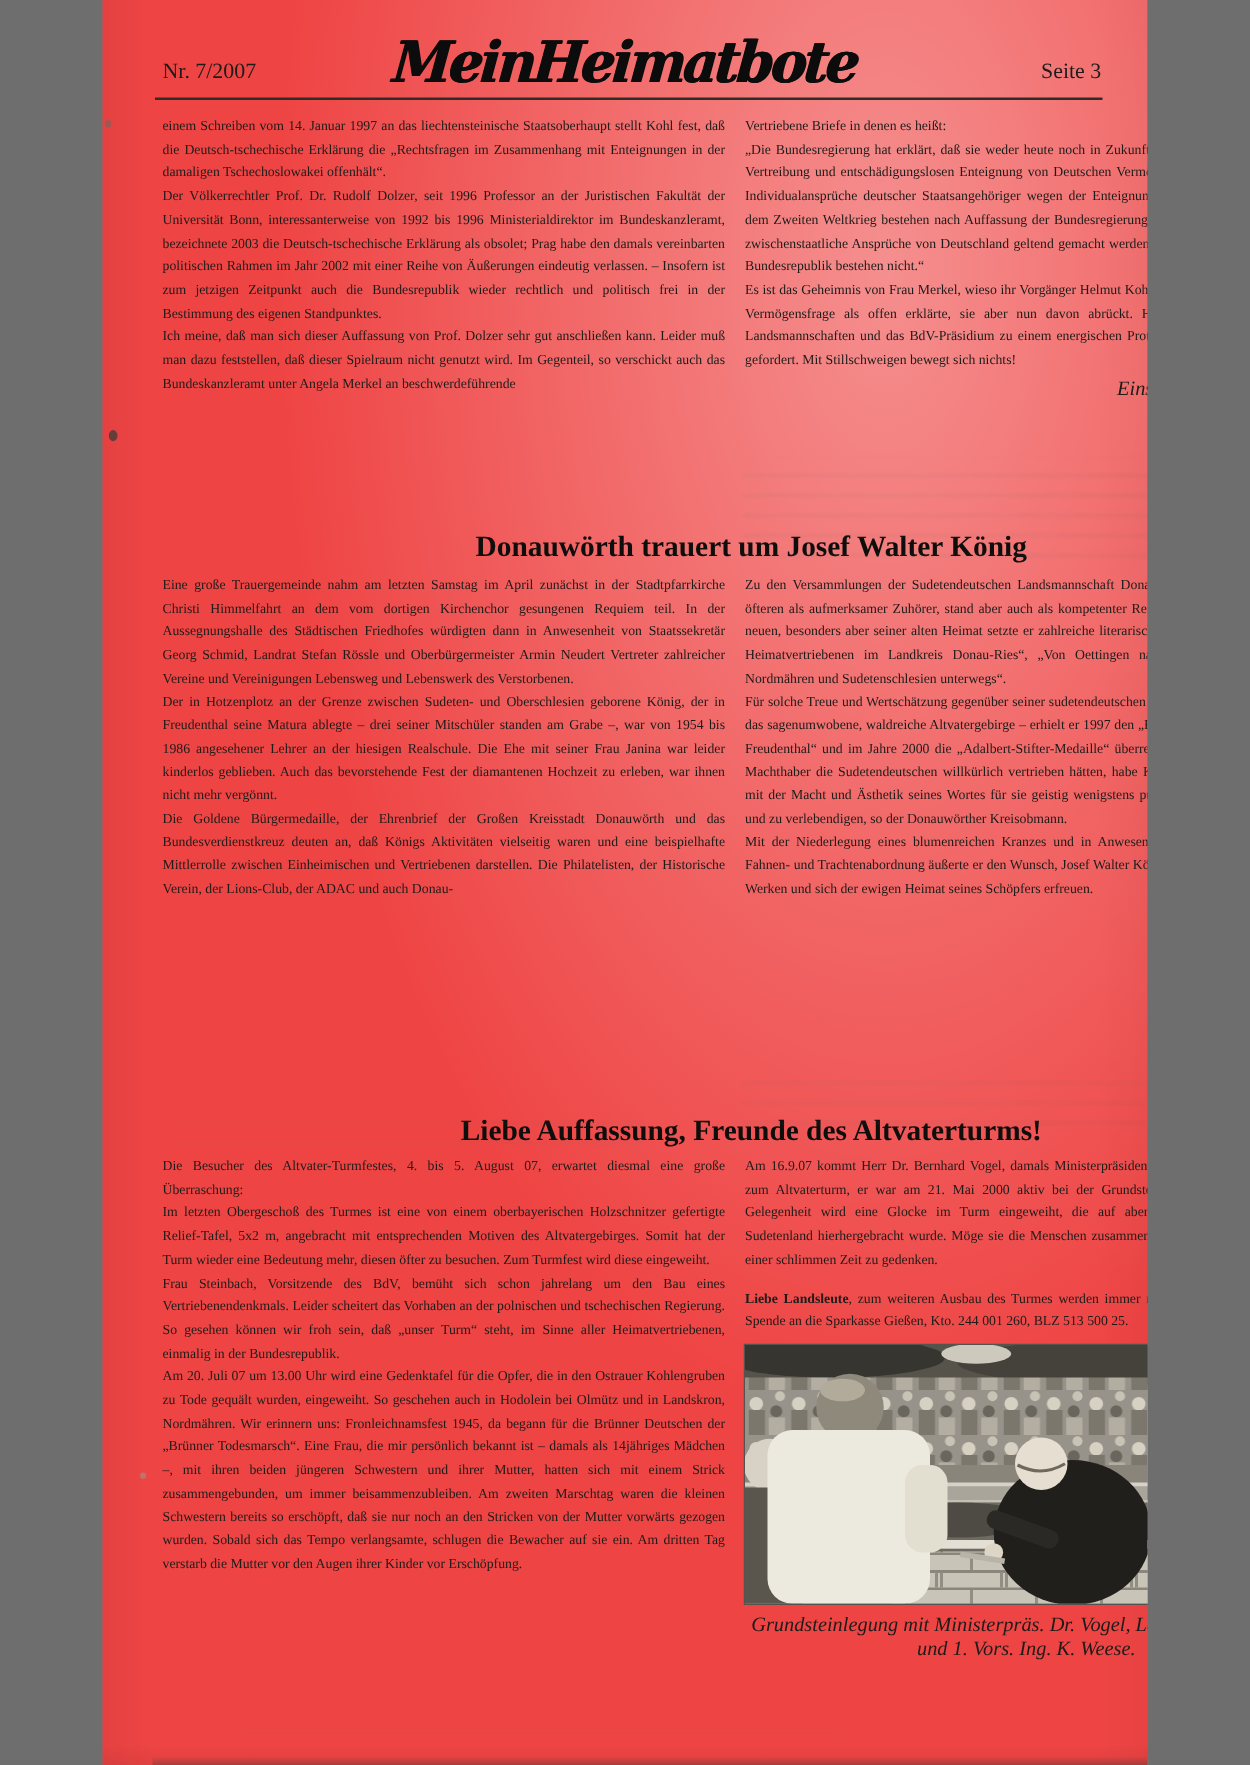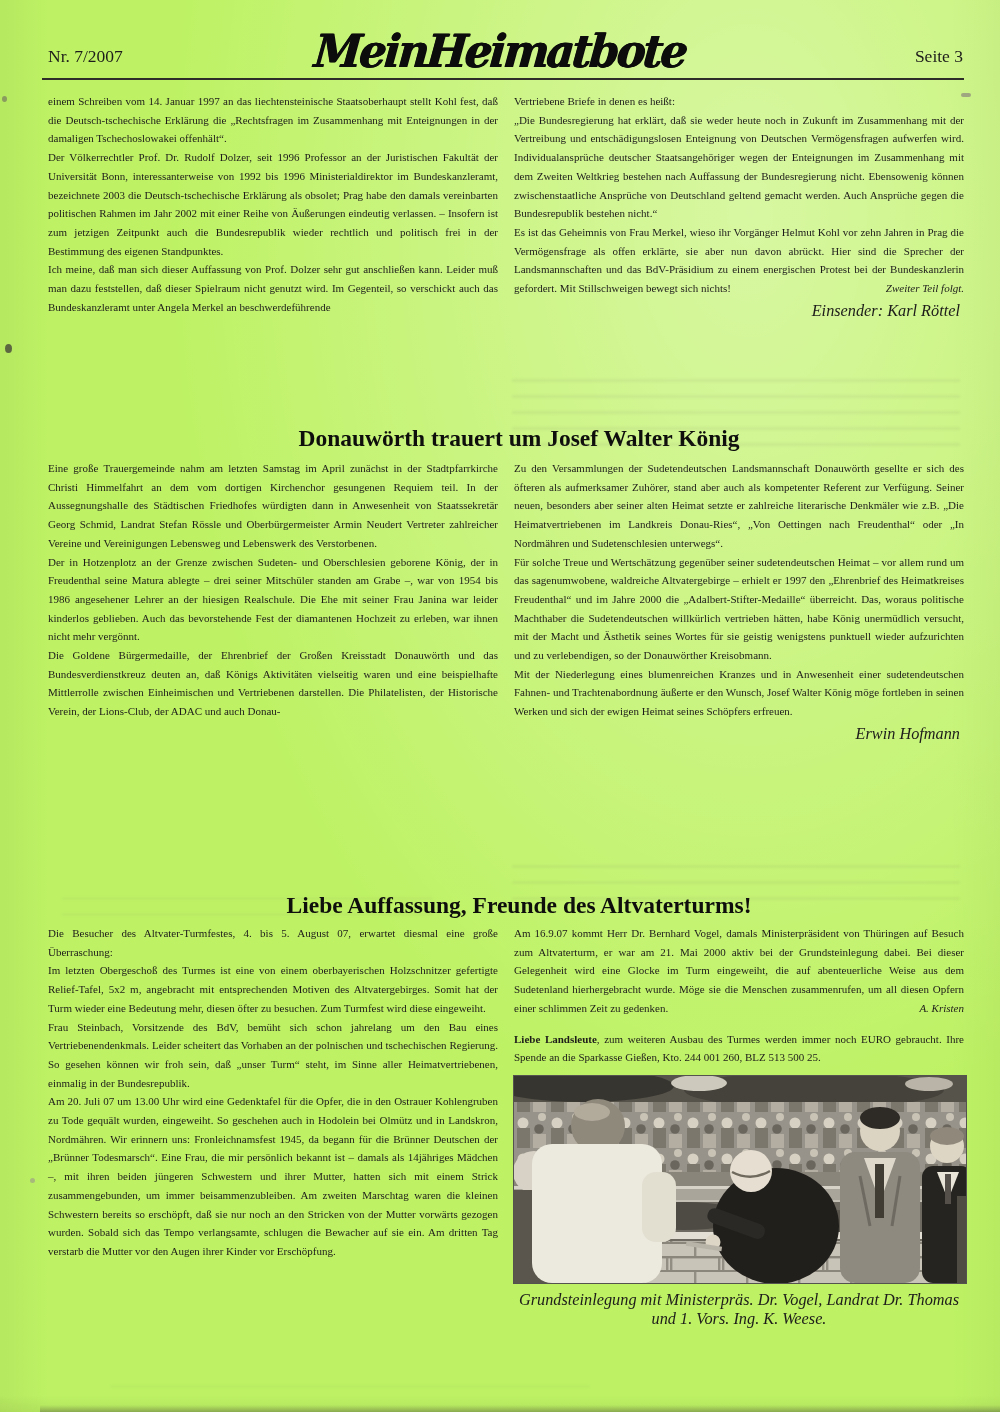--- a/index.html
+++ b/index.html
@@ -1,18 +1,18 @@
 <!DOCTYPE html>
 <html lang="de"><head>
 <meta charset="utf-8">
 <style>
   html,body{margin:0;padding:0;background:#6e6e6e;}
   .page{
-    position:relative;width:1000px;height:1412px;margin:0 auto;
-    background:#bef264;color:#1d1c1a;overflow:hidden;
+    position:relative;width:836px;height:1412px;margin:0 auto;
+    background:#ef4444;color:#1d1c1a;overflow:hidden;
     font-family:"Liberation Serif", serif;
   }
   .page::before{
     content:"";position:absolute;inset:0;pointer-events:none;
     background:
       radial-gradient(ellipse at 75% 15%, rgba(255,255,255,0.40), transparent 55%),
       linear-gradient(90deg, rgba(0,0,0,0.045), transparent 5%, transparent 95%, rgba(0,0,0,0.03)),
       linear-gradient(0deg, rgba(0,0,0,0.06), transparent 1.2%);
   }
   

